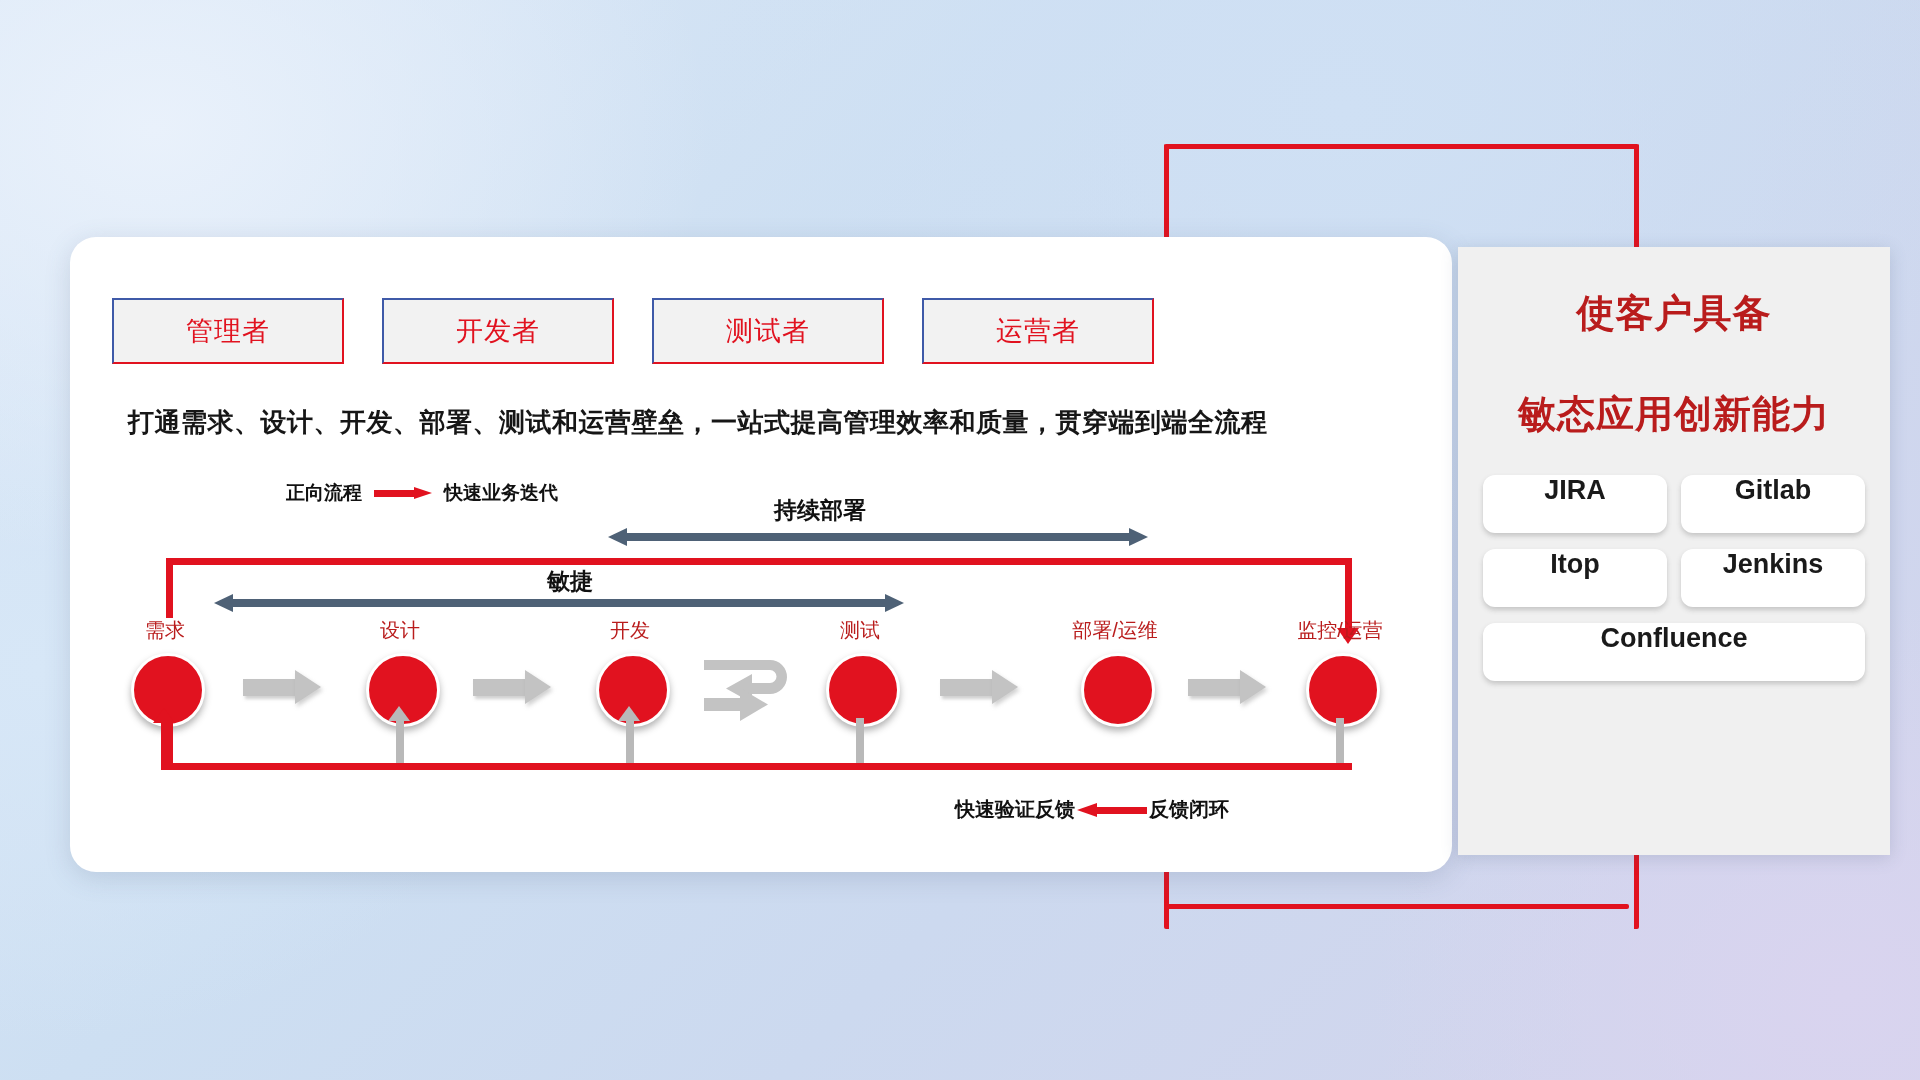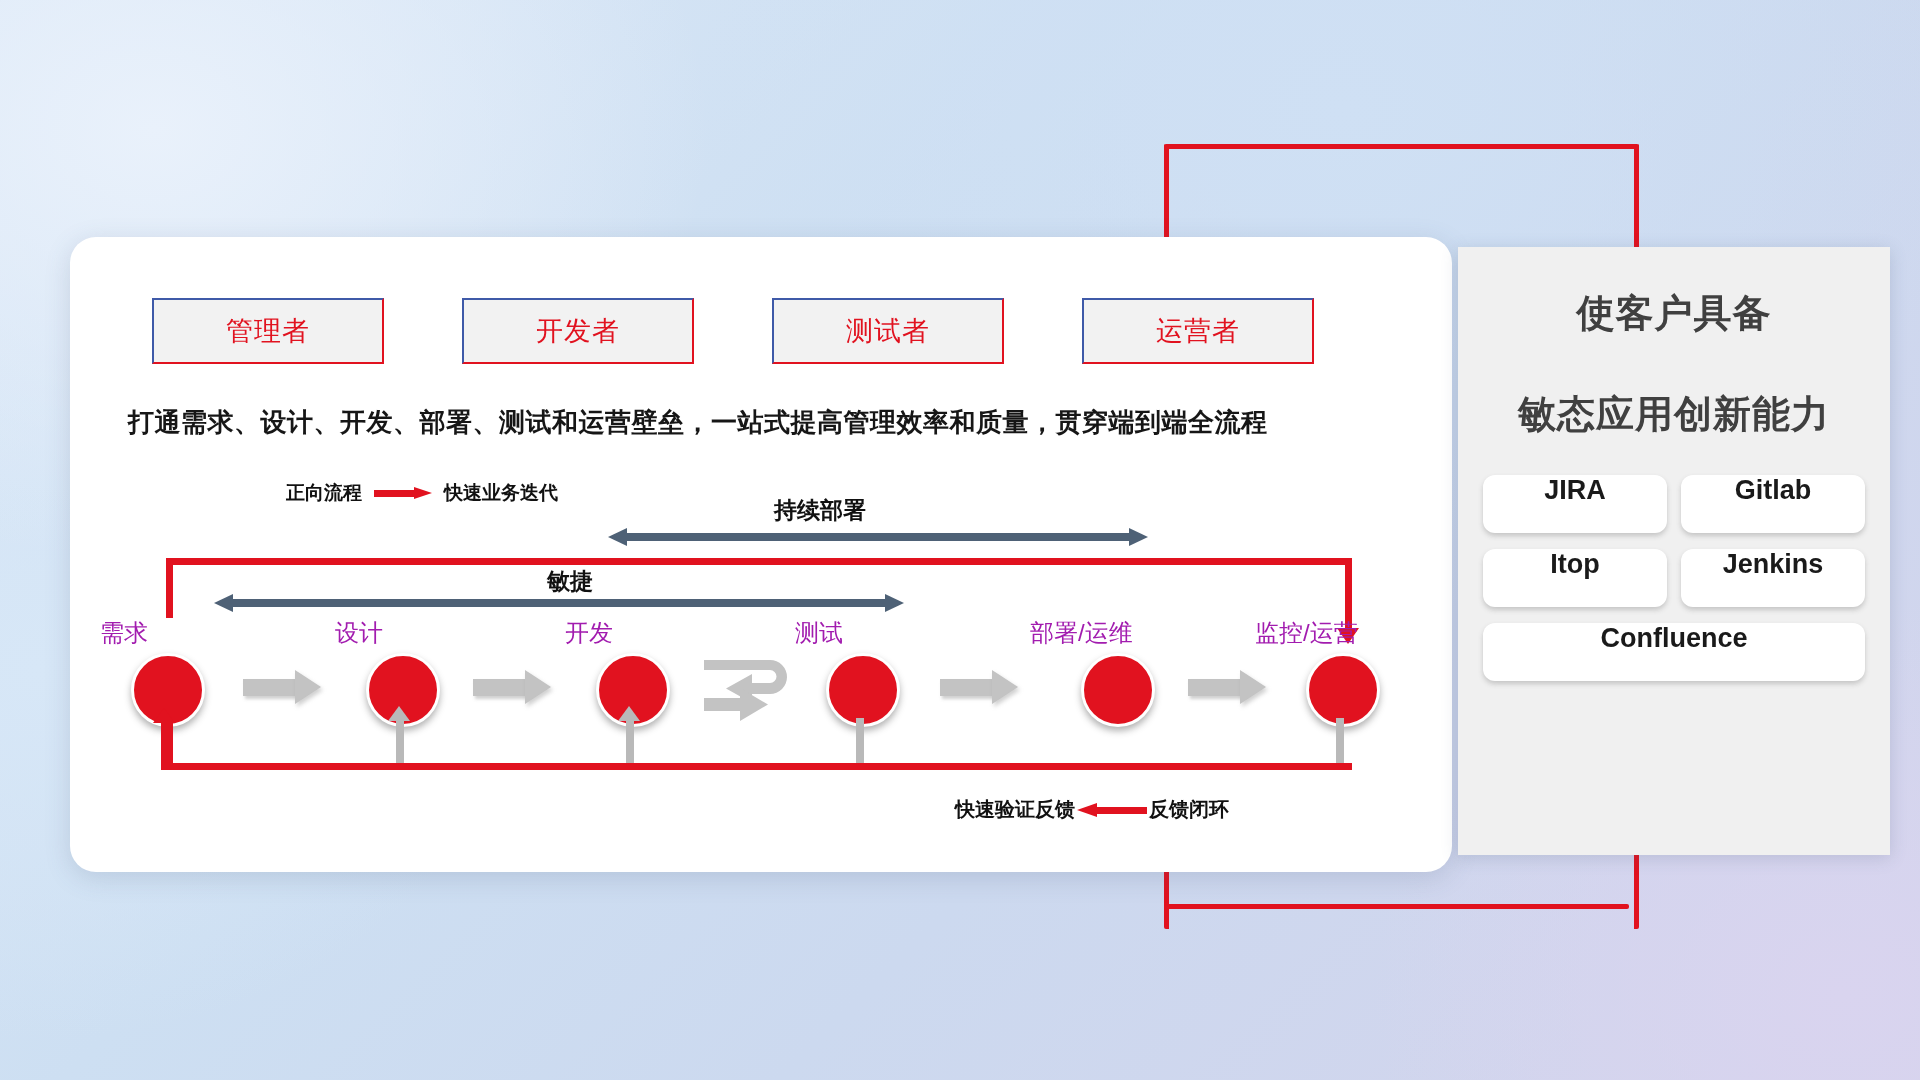--- a/index.html
+++ b/index.html
@@ -24,21 +24,21 @@
     box-shadow:0 6px 26px rgba(70,90,120,.18);
   }
 
   
   .roles{position:absolute;left:112px;top:298px;display:flex;gap:38px;}
   .role{
     width:228px;height:62px;background:#f2f2f2;
     border-top:2.5px solid #3f5aa8;border-left:2.5px solid #3f5aa8;
     border-bottom:2.5px solid #e1121f;border-right:2.5px solid #e1121f;
     display:flex;align-items:center;justify-content:center;
-    color:#e1121f;font-size:27px;font-weight:400;letter-spacing:1px;margin-left:40px;
+    color:#e1121f;font-size:27px;font-weight:400;letter-spacing:1px;
   }
 
   
   .desc{
     position:absolute;left:128px;top:405px;width:1290px;
     font-size:26px;font-weight:bold;color:#161616;letter-spacing:.5px;
     white-space:nowrap;
   }
 
   
@@ -67,21 +67,21 @@
   .dbl-label{position:absolute;font-size:23px;font-weight:bold;color:#111;text-align:center;}
 
   
   .loop-top{position:absolute;background:#e1121f;}
   .loop-v{position:absolute;background:#e1121f;}
 
   
   .node{position:absolute;width:68px;height:68px;border-radius:50%;
     background:#e1121f;border:3px solid #ffffff;
     box-shadow:0 4px 7px rgba(60,60,60,.40);}
-  .node-label{position:absolute;font-size:24px;font-weight:400;color:#a21caf;white-space:nowrap;text-align:left;}
+  .node-label{position:absolute;font-size:20px;font-weight:400;color:#b91c1c;white-space:nowrap;text-align:center;}
 
   .garrow{position:absolute;height:34px;width:78px;}
   .garrow .gs{position:absolute;left:0;top:9px;width:54px;height:17px;background:#c3c3c3;
     box-shadow:2px 3px 3px rgba(120,120,120,.35);}
   .garrow .gh{position:absolute;right:0;top:0;width:0;height:0;
     border-top:17px solid transparent;border-bottom:17px solid transparent;border-left:26px solid #c3c3c3;
     filter:drop-shadow(2px 3px 2px rgba(120,120,120,.35));}
 
   
   .stub{position:absolute;width:8px;background:#b9b9b9;}
@@ -89,21 +89,21 @@
   .stub-head{position:absolute;width:0;height:0;
     border-left:11px solid transparent;border-right:11px solid transparent;border-bottom:15px solid #b9b9b9;}
   .stub-head.red{border-bottom-color:#e1121f;}
 
   
   .panel{
     position:absolute;left:1458px;top:247px;width:432px;height:608px;
     background:#f0f0f0;box-shadow:0 3px 16px rgba(70,90,120,.20);
   }
   .panel-title{position:absolute;left:0;right:0;text-align:center;
-    color:#404040;font-weight:bold;letter-spacing:1px;}
+    color:#b91c1c;font-weight:bold;letter-spacing:1px;}
   .panel-title.l1{top:288px;font-size:38px;}
   .panel-title.l2{top:389px;font-size:38px;}
 
   .tags{position:absolute;left:1463px;top:475px;width:422px;
     display:flex;flex-wrap:wrap;gap:16px 14px;justify-content:center;}
   .tag{
     background:#ffffff;border-radius:12px;height:58px;
     display:flex;align-items:flex-start;justify-content:center;
     font-size:27px;font-weight:bold;color:#1a1a1a;
     box-shadow:0 3px 5px rgba(90,90,90,.28);

